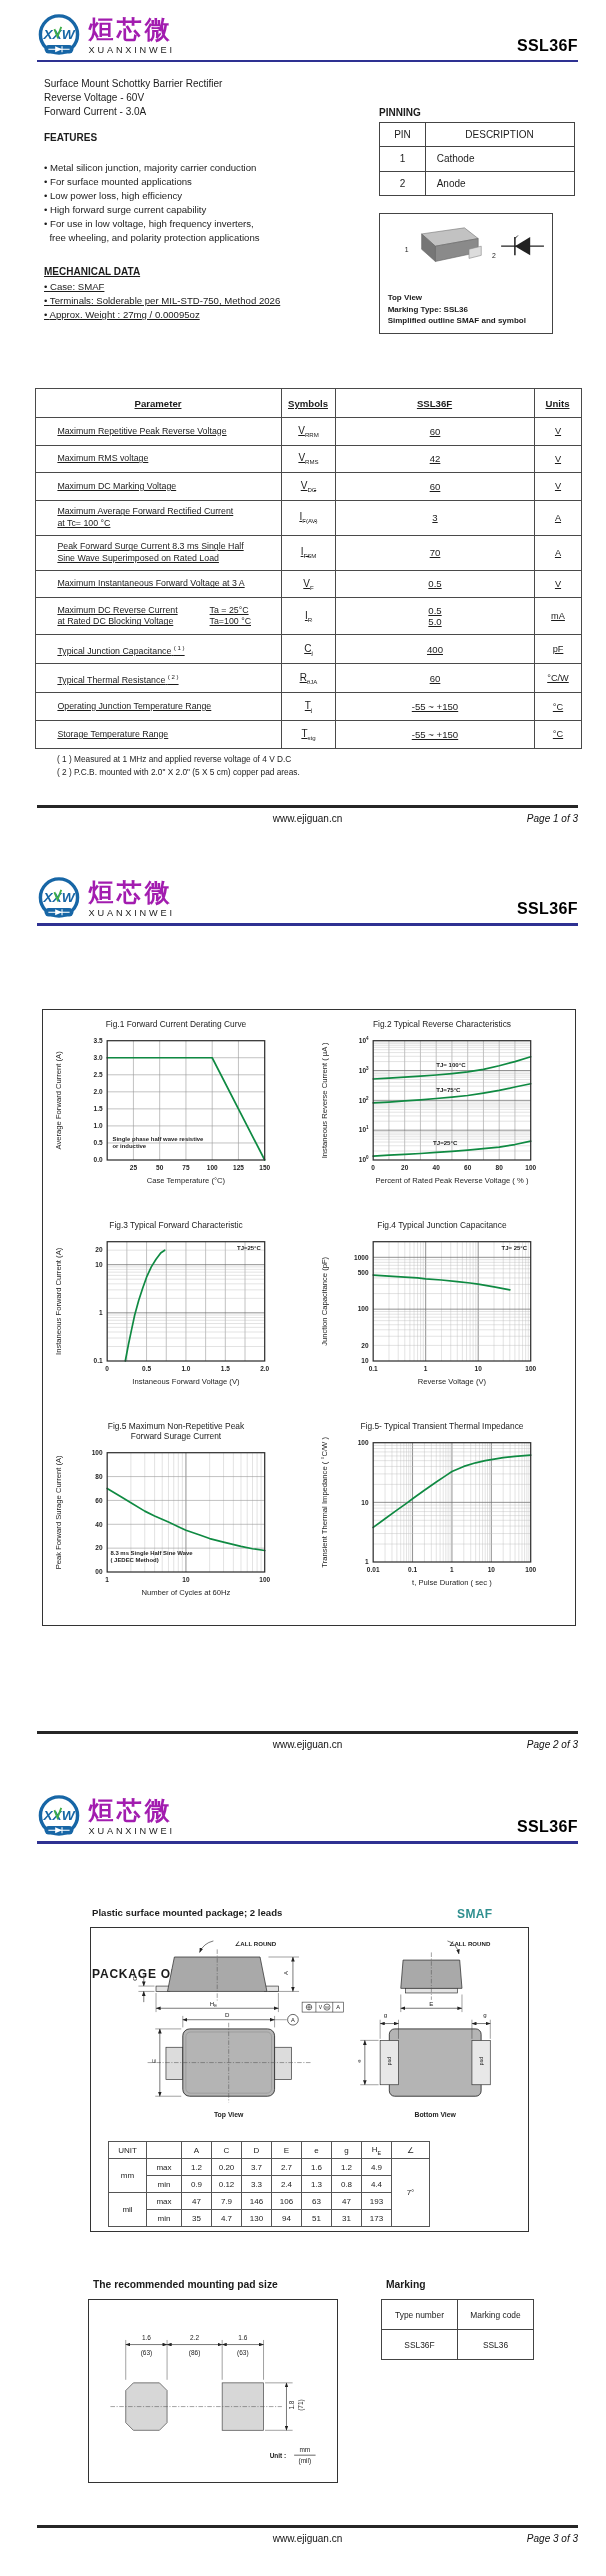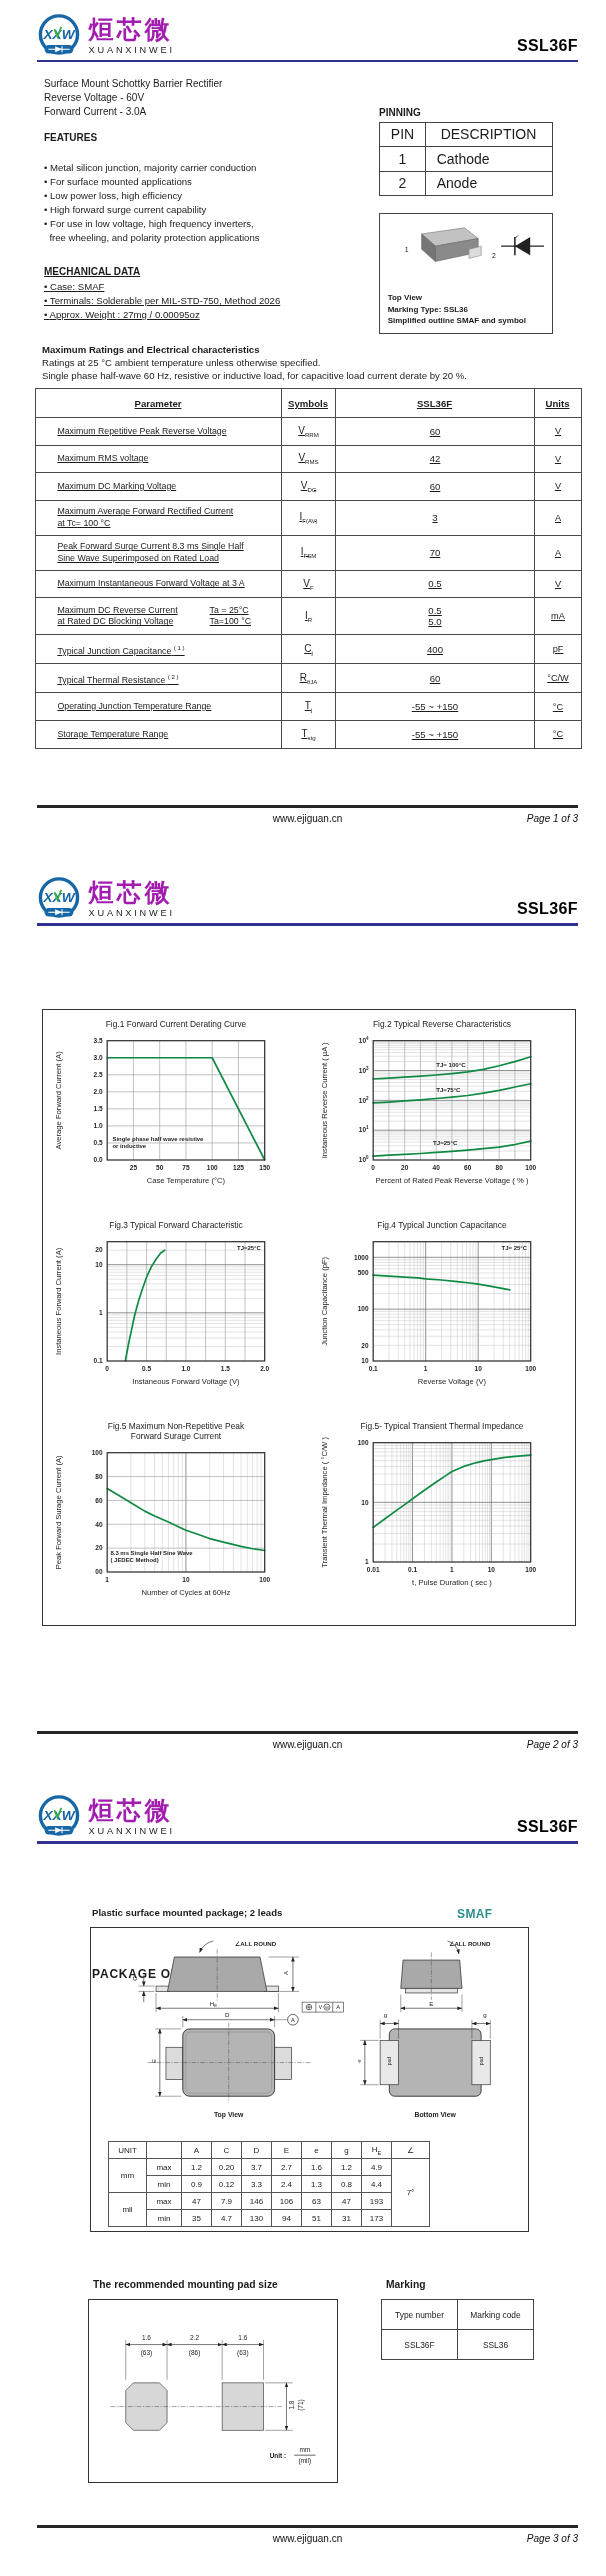--- a/index.html
+++ b/index.html
@@ -23,21 +23,21 @@
   .fsite{display:block;text-align:center;color:#111;}
   .fpage{position:absolute;right:0;top:0;font-style:italic;color:#111;}
 
   
   .intro{font-size:10px;line-height:13.8px;}
   .sec-h{font-size:10px;font-weight:bold;}
   .bullets{margin:0;padding:0;font-size:9.6px;line-height:14px;}
   .bullets .b::before{content:"• ";}
   .bullets .cont{padding-left:5.4px;}
 
-  .pin-table{border-collapse:collapse;width:174px;font-size:14px;margin-top:3.8px;}
+  .pin-table{border-collapse:collapse;width:196px;font-size:10px;margin-top:3.8px;}
   .pin-table td{border:1.1px solid #444;height:21.4px;}
   .pin-table .c1{width:43px;text-align:center;}
   .pin-table .c2{padding-left:10.7px;}
   .pin-table .hd{text-align:center;padding-left:0;}
 
   .outline-note{border:1.1px solid #444;width:174px;height:121px;box-sizing:border-box;padding:3.1px 7.7px 4.6px 7.7px;}
   .outline-note .cap{font-size:8px;line-height:11.5px;font-weight:bold;}
 
   .ratings{border-collapse:collapse;table-layout:fixed;width:546px;border:1.5px solid #333;}
   .ratings td{border:0.8px solid #4a4a4a;text-decoration:underline;}
@@ -165,25 +165,20 @@
           <polygon points="186,26 186,50 166,38" fill="#222"></polygon>
           <line x1="170" y1="24" x2="166" y2="28" stroke="#222" stroke-width="1.2"></line>
         </g>
       </svg>
       <div class="cap" style="margin-top:6.1px;">Top View</div>
       <div class="cap">Marking Type: SSL36</div>
       <div class="cap">Simplified outline SMAF and symbol</div>
     </div>
   </div>
 
-  <div class="abs" style="top:344px;left:42px;width:536px;">
-    <div style="font-size:9.6px;font-weight:bold;">Maximum Ratings and Electrical characteristics</div>
-    <div style="font-size:9.6px;margin-top:2.3px;">Ratings at 25 °C ambient temperature unless otherwise specified.</div>
-    <div style="font-size:9.6px;margin-top:1.5px;">Single phase half-wave 60 Hz, resistive or inductive load, for capacitive load current derate by 20 %.</div>
-  </div>
 
   <table class="ratings abs" style="top:388px;left:35px;">
     <colgroup>
         <col style="width:246px;">
         <col style="width:54px;">
         <col style="width:199px;">
         <col style="width:47px;">
       </colgroup>
     <tbody>
         <tr class="r38">
@@ -310,20 +305,24 @@
           </td>
       <td class="sym"><span>T</span><sub>stg</sub></td>
       <td class="val">
             <div>-55 ~ +150</div>
           </td>
       <td class="unit">°C</td>
     </tr>
   </tbody>
     </table>
 
+  <div class="abs fnotes" style="top:753px;left:57px;">
+    <div>( 1 ) Measured at 1 MHz and applied reverse voltage of 4 V D.C</div>
+    <div>( 2 ) P.C.B. mounted with 2.0" X 2.0" (5 X 5 cm) copper pad areas.</div>
+  </div>
 
   <div class="pfooter" style="top:805px;">
     <div class="frule"></div>
     <div class="frow">
       <span class="fsite">www.ejiguan.cn</span>
       <span class="fpage">Page 1 of 3</span>
     </div>
   </div>
 
   <div class="hdr" style="top:877px;">

